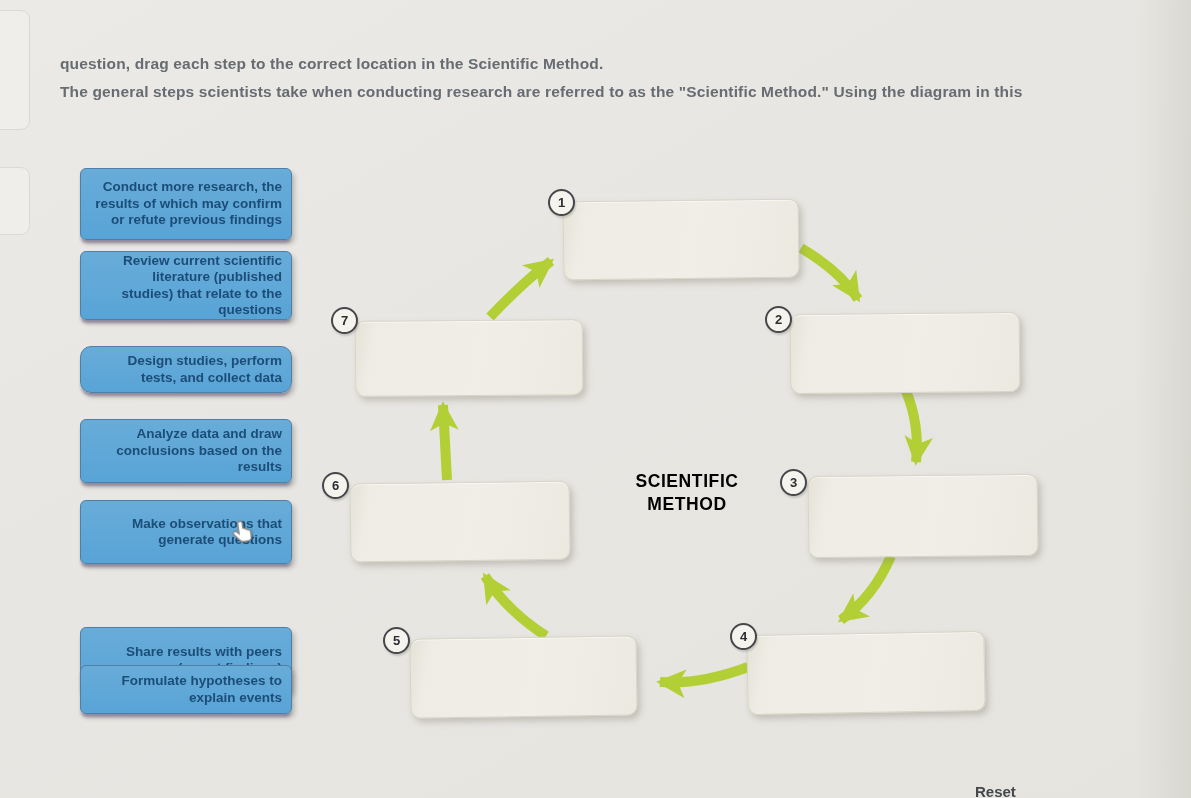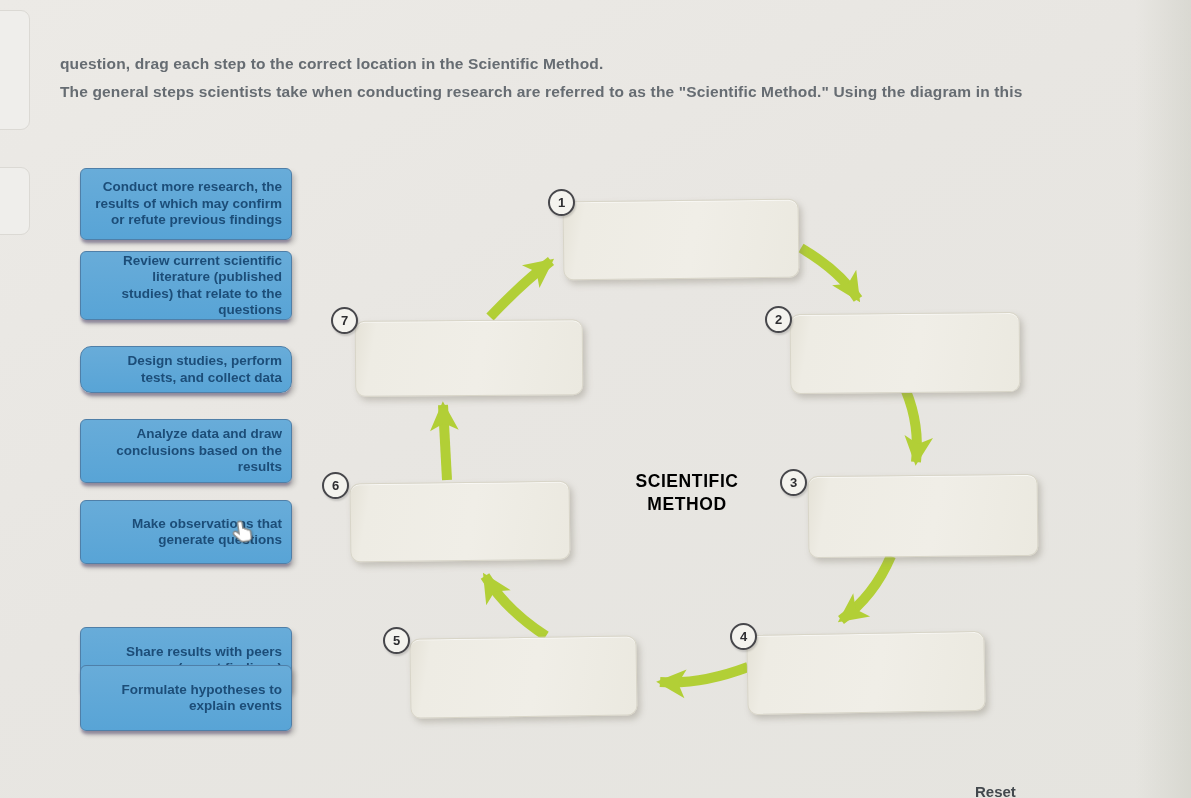--- a/index.html
+++ b/index.html
@@ -28,21 +28,21 @@
     display:flex;align-items:center;justify-content:center;
     text-align:right;color:#1c4d78;font-weight:700;font-size:13.5px;line-height:16.5px;
     padding:3px 9px;box-sizing:border-box;cursor:grab;
   }
   #card-1{top:168px;height:72px;}
   #card-2{top:251px;height:69px;padding-left:39px;}
   #card-3{top:346px;height:47px;border-radius:11px;}
   #card-4{top:419px;height:64px;}
   #card-5{top:500px;height:64px;}
   #card-6{top:583px;height:66px;margin-top:44px;}
-  #card-7{top:665px;height:66px;}
+  #card-7{top:665px;height:49px;}
 
   
   .slot{
     position:absolute;
     background:linear-gradient(100deg,#e5e2d7 0%,#eeece4 9%,#f0eee7 55%,#ebe9e0 100%);
     border:1px solid #d8d5c8;border-radius:10px;
     box-shadow:3px 4px 6px rgba(125,120,105,.35),inset 0 1px 0 rgba(255,255,255,.6);
   }
   #slot-1{left:563px;top:200px;width:234px;height:77px;transform:rotate(-.7deg);}
   #slot-2{left:790px;top:313px;width:228px;height:78px;transform:rotate(-.5deg);}

